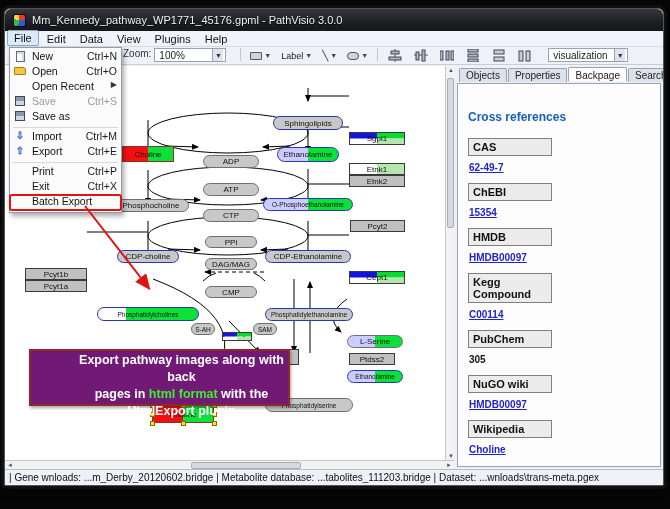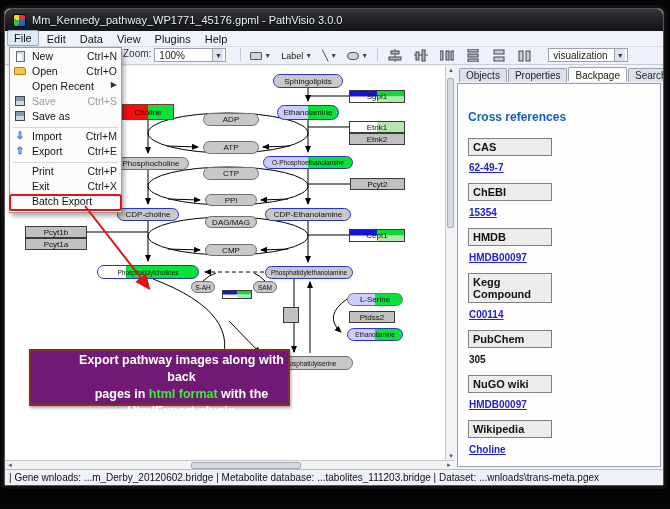--- a/index.html
+++ b/index.html
@@ -46,21 +46,21 @@
   .alico { margin:0 2px; }
 
   
   .main { position:absolute; left:0; top:57px; right:0; bottom:16px; }
   .canvas { position:absolute; left:0; top:0; width:449px; bottom:9px; background:#fff; overflow:hidden;
     border-right:1px solid #b8bcc4; }
   .edges { position:absolute; left:0; top:0; }
 
   
   .node { position:absolute; display:flex; align-items:center; justify-content:center;
-    font-size:8px; color:#111; border:1px solid #707070; background:#c8c8c8; overflow:visible; white-space:nowrap; }
+    font-size:8px; color:#111; border:1px solid #707070; background:#c8c8c8; overflow:visible; white-space:nowrap;margin-top:42px; }
   .node.pill { border-radius:8px; }
   .node.blue-border { border-color:#2a35b8; }
   .node.lav-green { background:linear-gradient(90deg,#ccccfe 0 50%, #0ae139 50% 100%); }
   .node.white-green { background:linear-gradient(90deg,#fdfdfd 0 28%, #0ae139 28% 100%); }
   .node.red-green { background:linear-gradient(90deg,#f50f0f 0 50%, #0ae139 50% 100%); border-color:#833; }
   .node.gene { background:#c0c0c0; border-color:#3a3a3a; border-radius:0; }
   .node.halfgreen { background:linear-gradient(90deg,#ffffff 0 50%, #b5e6ad 50% 100%); }
   .node.split { background:
       linear-gradient(90deg,#1414e0 0 50%, #06dd2e 50% 100%) top/100% 50% no-repeat,
       linear-gradient(90deg,#ffffff 0 50%, #b5e6ad 50% 100%) bottom/100% 50% no-repeat; }

